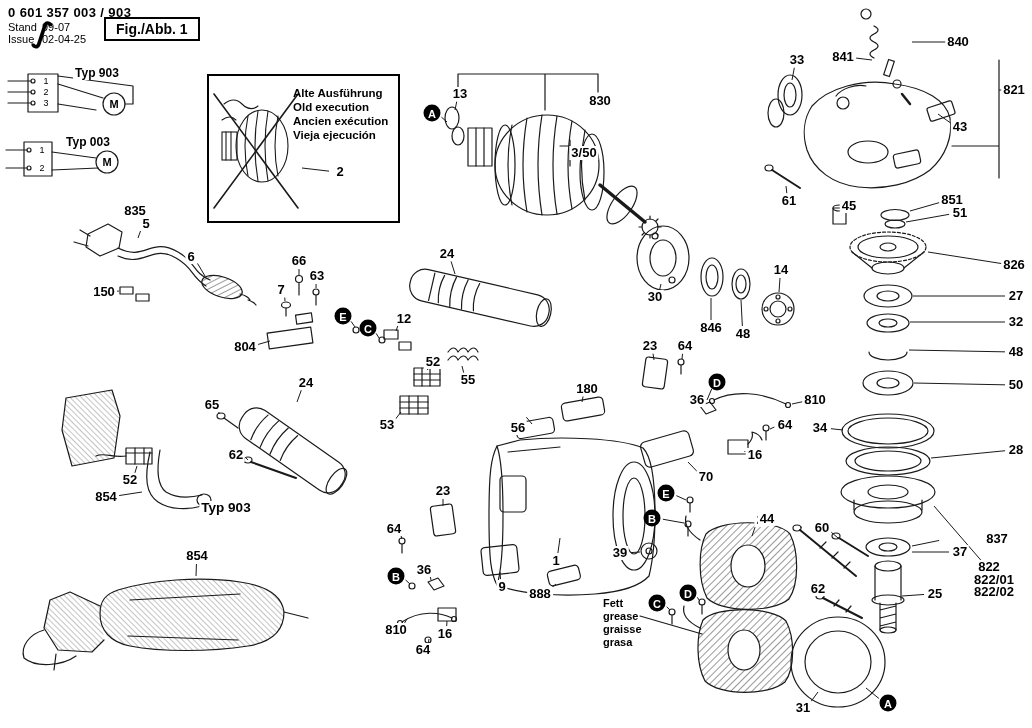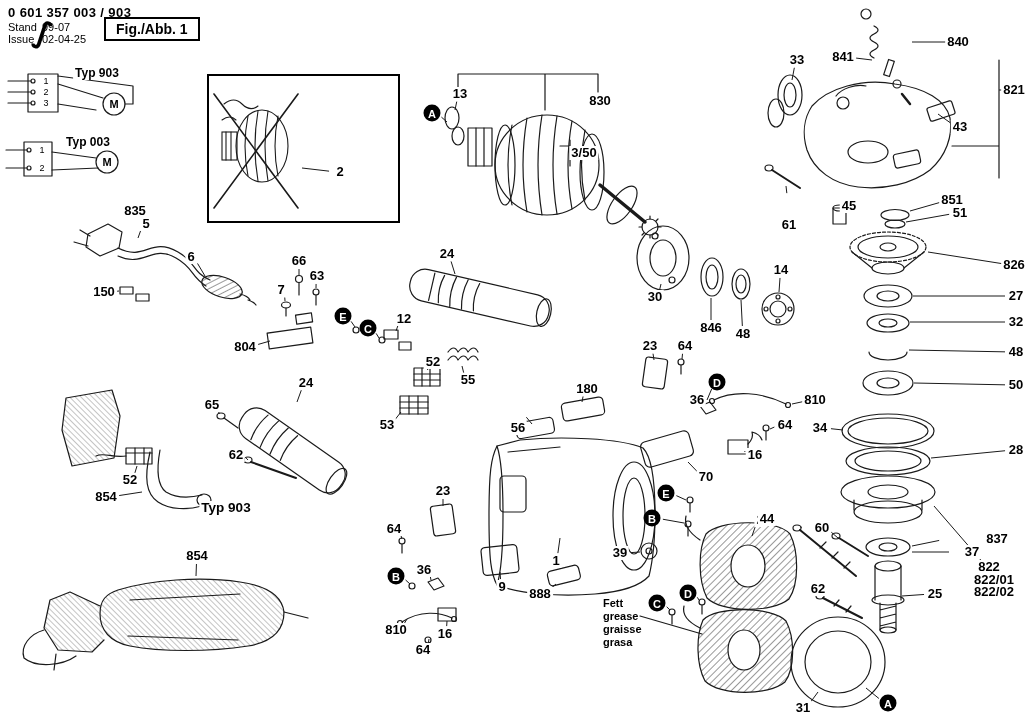--- a/index.html
+++ b/index.html
@@ -339,20 +339,26 @@
         <line x1="14" y1="48" x2="14" y2="76"></line>
           <line x1="19" y1="48" x2="19" y2="76"></line>
         <ellipse cx="50" cy="62" rx="26" ry="36"></ellipse>
         <path d="M36,32 q-6,30 0,60 M46,27 q-6,35 0,70 M56,27 q-6,35 0,70 M66,32 q-6,30 0,60"></path>
         <path d="M12,20 q10,-8 18,0 q8,8 16,2"></path>
         <path d="M10,36 q8,-6 14,0"></path>
         <line x1="2" y1="10" x2="86" y2="124" stroke-width="1.6"></line>
         <line x1="2" y1="124" x2="86" y2="10" stroke-width="1.6"></line>
       </g>
     </svg>
+    <div class="txt">
+        <div>Alte Ausführung</div>
+        <div>Old execution</div>
+        <div>Ancien exécution</div>
+        <div>Vieja ejecución</div>
+      </div>
   </div>
 
   <div class="note" id="note-grease">
       <div>Fett</div>
       <div>grease</div>
       <div>graisse</div>
       <div>grasa</div>
     </div>
 
   <svg id="leader-svg" width="1032" height="728" viewBox="0 0 1032 728" xmlns="http://www.w3.org/2000/svg">
@@ -436,21 +442,21 @@
     </svg>
   <div id="callout-layer">
       <div class="callout" style="left: 958px; top: 42px;">840</div>
       <div class="callout" style="left: 843px; top: 57px;">841</div>
       <div class="callout" style="left: 1014px; top: 90px;">821</div>
       <div class="callout" style="left: 797px; top: 60px;">33</div>
       <div class="callout" style="left: 960px; top: 127px;">43</div>
       <div class="callout" style="left: 600px; top: 101px;">830</div>
       <div class="callout" style="left: 460px; top: 94px;">13</div>
       <div class="callout" style="left: 584px; top: 153px;">3/50</div>
-      <div class="callout" style="left: 789px; top: 201px; margin-top: 24px;">61</div>
+      <div class="callout" style="left: 789px; top: 201px;">61</div>
       <div class="callout" style="left: 849px; top: 206px;">45</div>
       <div class="callout" style="left: 952px; top: 200px;">851</div>
       <div class="callout" style="left: 960px; top: 213px;">51</div>
       <div class="callout" style="left: 1014px; top: 265px;">826</div>
       <div class="callout" style="left: 1016px; top: 296px;">27</div>
       <div class="callout" style="left: 1016px; top: 322px;">32</div>
       <div class="callout" style="left: 1016px; top: 352px;">48</div>
       <div class="callout" style="left: 1016px; top: 385px;">50</div>
       <div class="callout" style="left: 820px; top: 428px;">34</div>
       <div class="callout" style="left: 1016px; top: 450px;">28</div>
@@ -495,21 +501,21 @@
       <div class="callout" style="left: 424px; top: 570px;">36</div>
       <div class="callout" style="left: 396px; top: 630px;">810</div>
       <div class="callout" style="left: 423px; top: 650px;">64</div>
       <div class="callout" style="left: 445px; top: 634px;">16</div>
       <div class="callout" style="left: 340px; top: 172px;">2</div>
       <div class="callout" style="left: 760px; top: 520px;">2</div>
       <div class="callout" style="left: 767px; top: 519px;">44</div>
       <div class="callout" style="left: 822px; top: 528px;">60</div>
       <div class="callout" style="left: 818px; top: 589px;">62</div>
       <div class="callout" style="left: 997px; top: 539px;">837</div>
-      <div class="callout" style="left: 960px; top: 552px; margin-left: 12px;">37</div>
+      <div class="callout" style="left: 960px; top: 552px;">37</div>
       <div class="callout" style="left: 989px; top: 567px;">822</div>
       <div class="callout" style="left: 994px; top: 580px;">822/01</div>
       <div class="callout" style="left: 994px; top: 592px;">822/02</div>
       <div class="callout" style="left: 935px; top: 594px;">25</div>
       <div class="callout" style="left: 803px; top: 708px;">31</div>
       <div class="callout typ" style="left: 97px; top: 73px;">Typ 903</div>
       <div class="callout typ" style="left: 88px; top: 142px;">Typ 003</div>
       <div class="callout typ-lg" style="left: 226px; top: 508px;">Typ 903</div>
       <div class="callout m" style="left: 114px; top: 104px;">M</div>
       <div class="callout m" style="left: 107px; top: 162px;">M</div>

